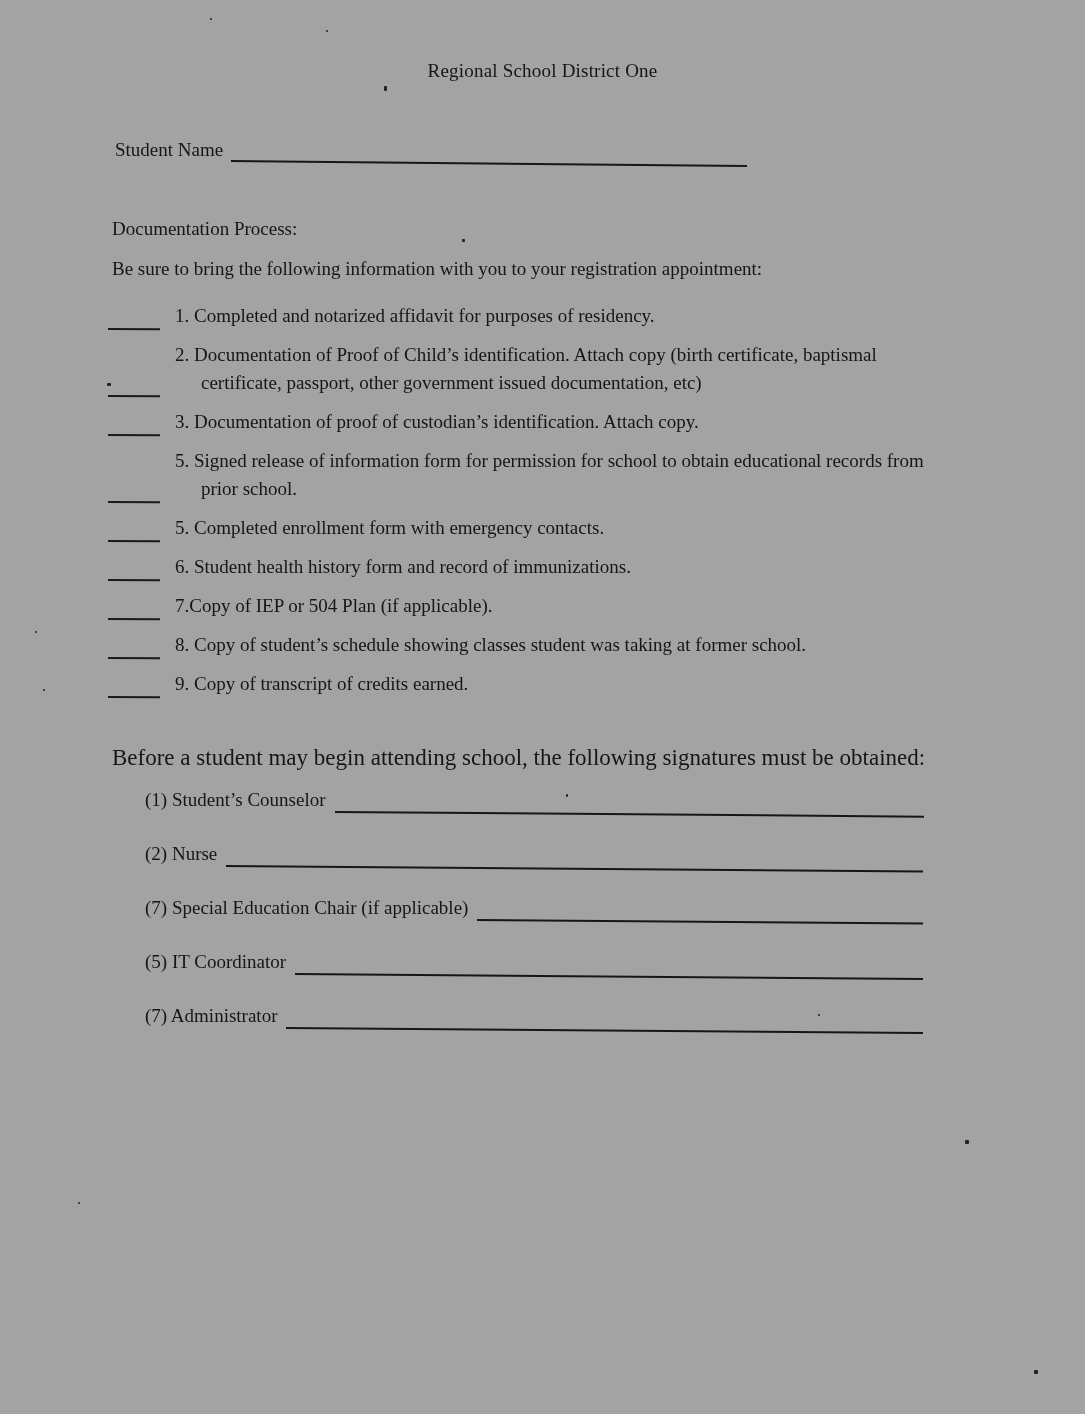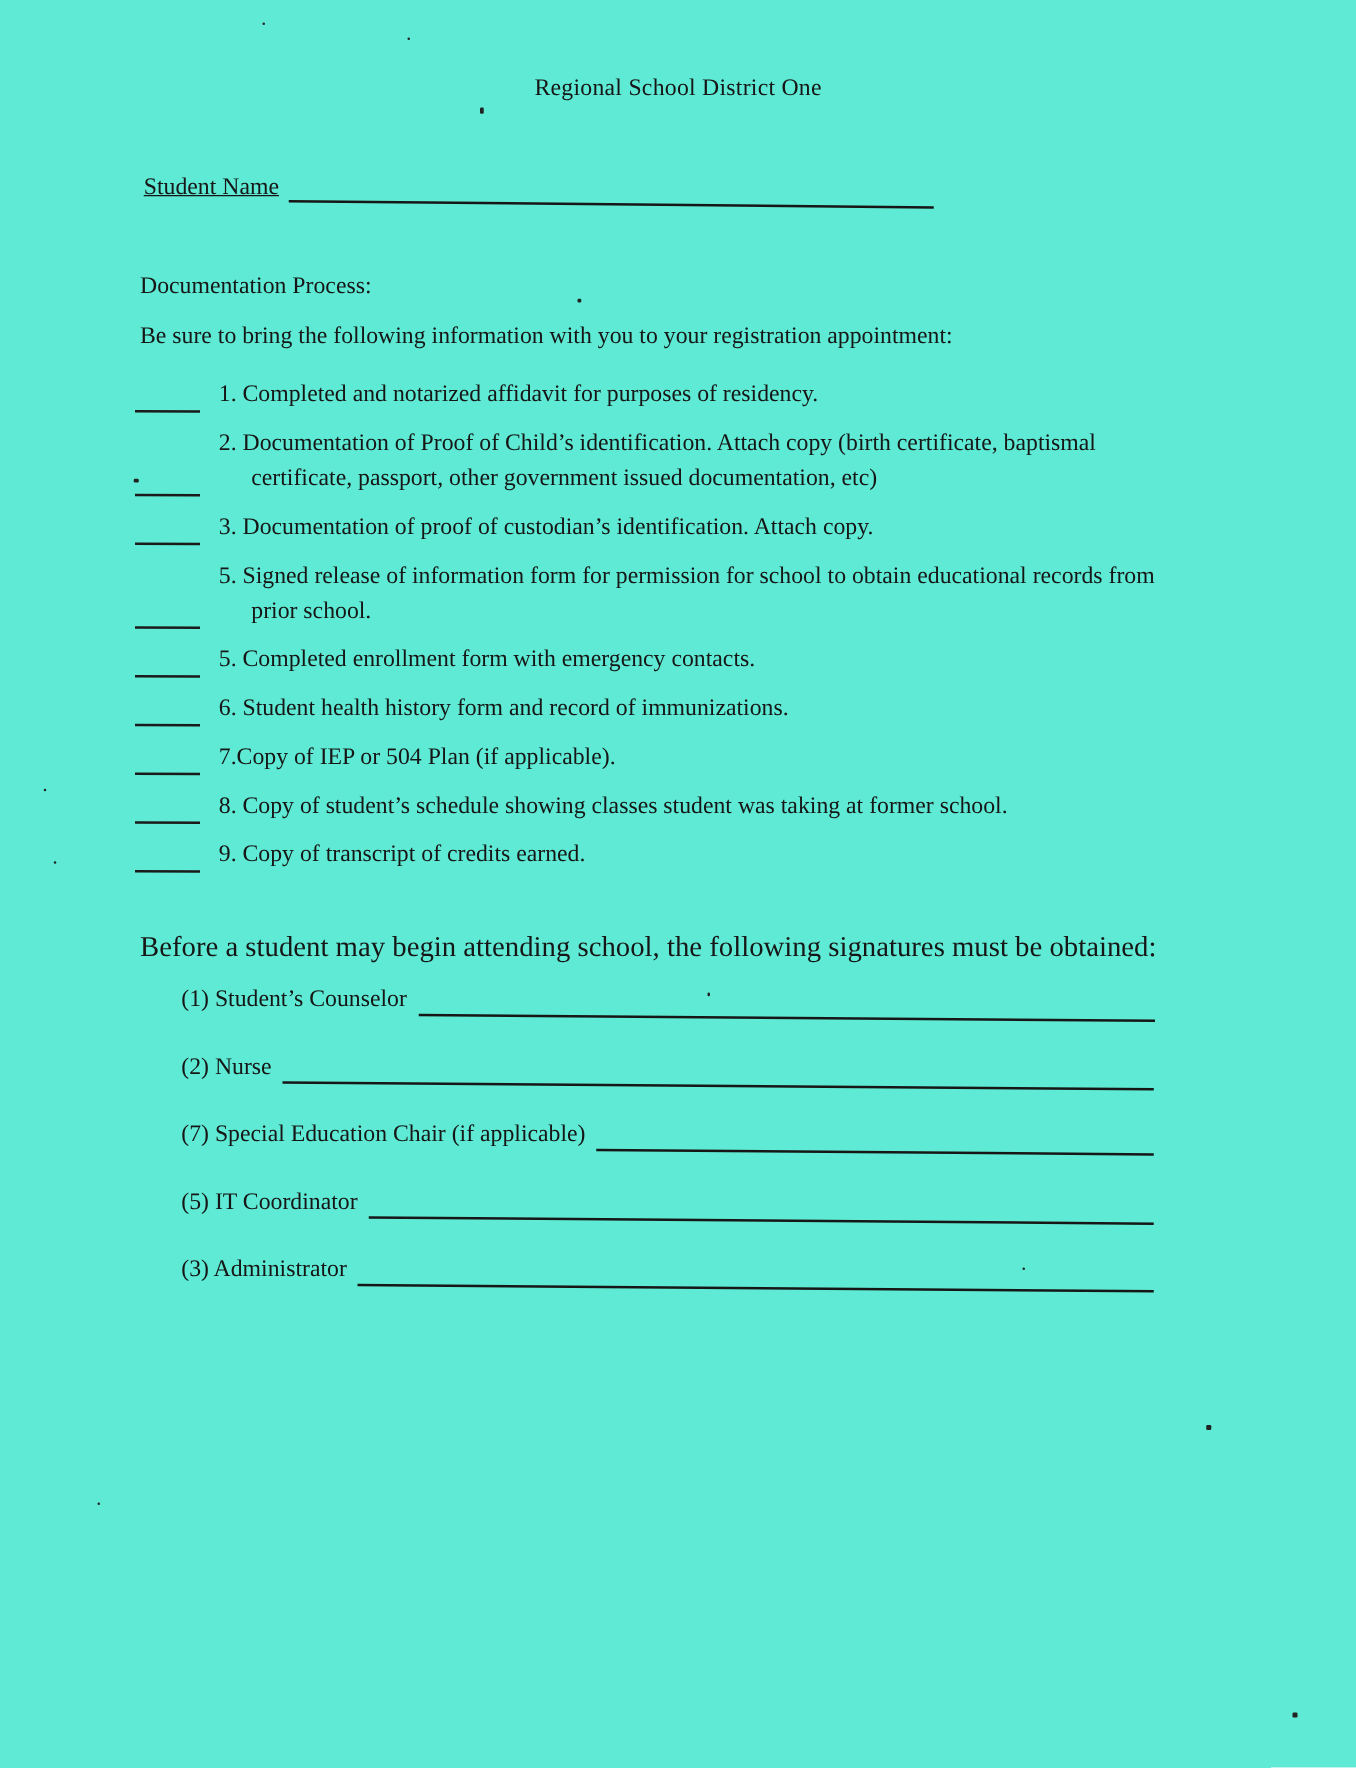--- a/index.html
+++ b/index.html
@@ -4,21 +4,21 @@
 <style>
   html, body {
     margin: 0;
     padding: 0;
     background: #ffffff;
   }
   .page {
     position: relative;
     width: 1085px;
     height: 1414px;
-    background: #5eead4;
+    background: #a3a3a3;
     font-family: "Liberation Serif", "DejaVu Serif", serif;
     color: #161616;
     overflow: hidden;
   }
   .doc-title {
     position: absolute;
     top: 60px;
     left: 0;
     width: 100%;
     text-align: center;
@@ -28,21 +28,21 @@
   .student-row {
     position: absolute;
     top: 136px;
     left: 115px;
     width: 632px;
     display: flex;
     align-items: flex-start;
     font-size: 19px;
     line-height: 28px;
   }
-  .student-row .label { white-space: nowrap; text-decoration: underline; }
+  .student-row .label { white-space: nowrap; }
   .write-line {
     flex: 1 1 auto;
     height: 24px;
     border-bottom: 2px solid #161616;
     margin-left: 8px;
     transform: rotate(0.55deg);
     transform-origin: 0 100%;
   }
   .reg-heading {
     position: absolute;
@@ -186,21 +186,21 @@
     </div>
     <div class="sig-row">
       <span class="label">(7) Special Education Chair (if applicable)</span>
       <span class="sig-line"></span>
     </div>
     <div class="sig-row">
       <span class="label">(5) IT Coordinator</span>
       <span class="sig-line"></span>
     </div>
     <div class="sig-row">
-      <span class="label">(3) Administrator</span>
+      <span class="label">(7) Administrator</span>
       <span class="sig-line"></span>
     </div>
   </div>
 
   <div>
     <div class="speck" style="left:210px;top:18px;width:2px;height:2px;"></div>
     <div class="speck" style="left:326px;top:30px;width:2px;height:2px;"></div>
     <div class="speck" style="left:384px;top:86px;width:3px;height:5px;"></div>
     <div class="speck" style="left:462px;top:239px;width:3px;height:3px;"></div>
     <div class="speck" style="left:107px;top:383px;width:4px;height:3px;"></div>

